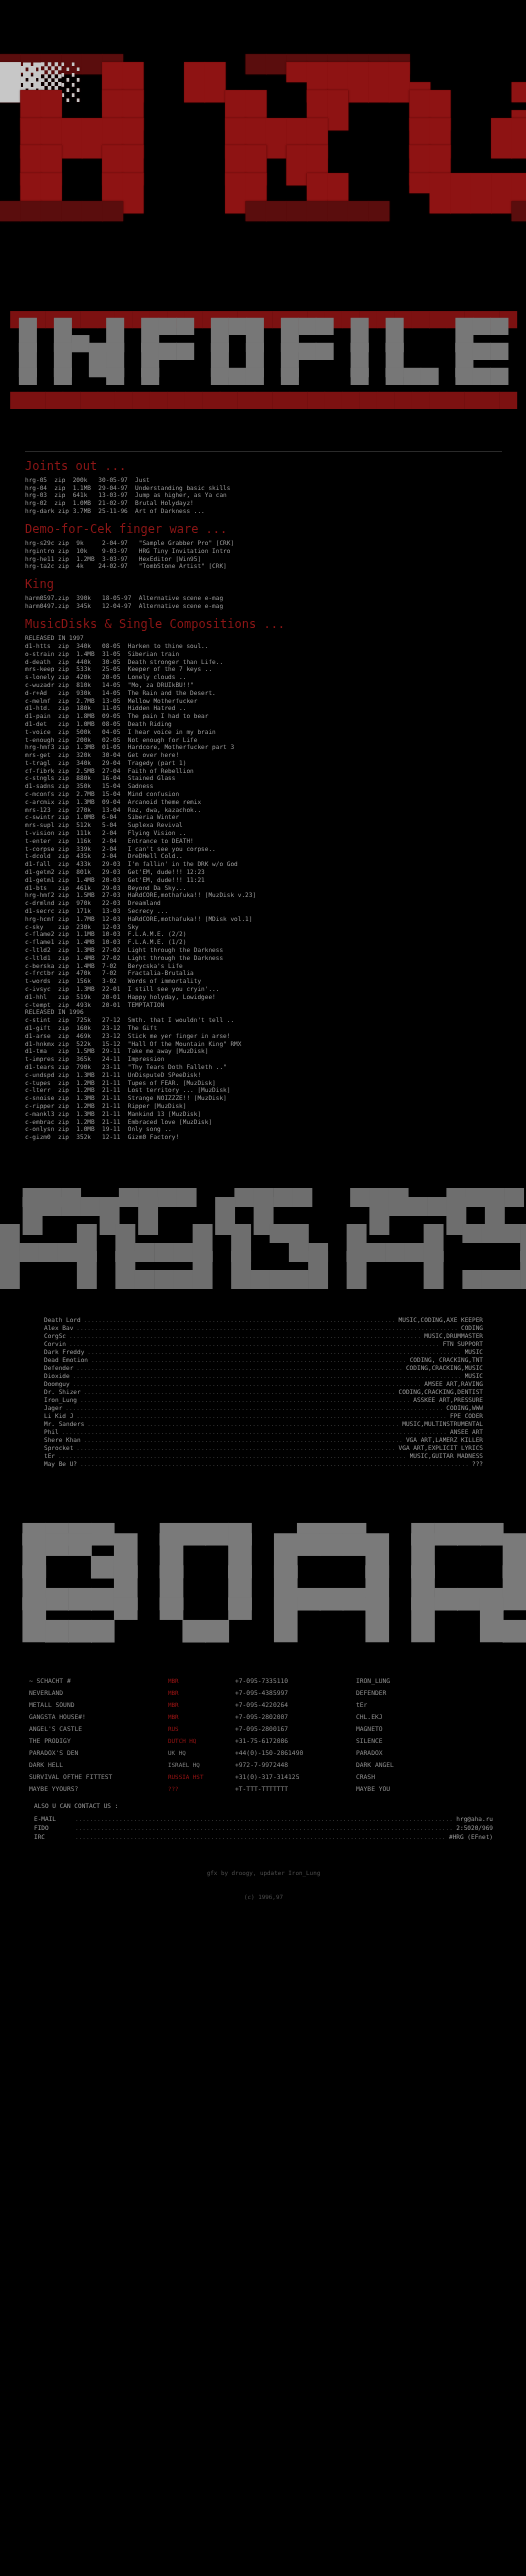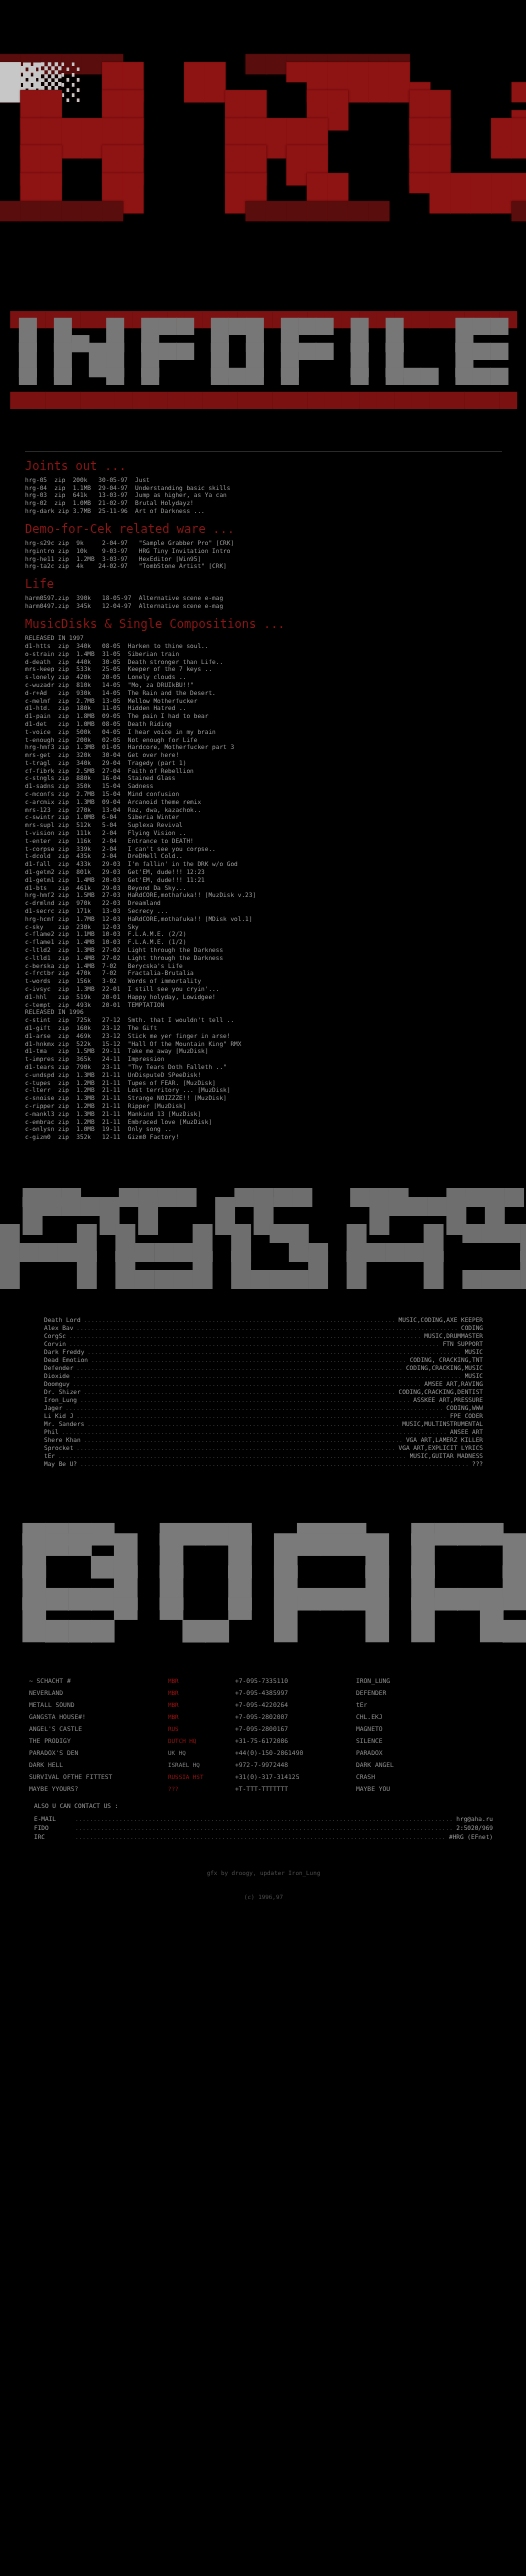--- a/index.html
+++ b/index.html
@@ -141,27 +141,27 @@
 
   <div class="body-wrap">
 
     <div class="sect-title">Joints out ...</div>
     <pre class="txt" id="joints">hrg-05  zip  200k   30-05-97  Just
 hrg-04  zip  1.1MB  29-04-97  Understanding basic skills
 hrg-03  zip  641k   13-03-97  Jump as higher, as Ya can
 hrg-02  zip  1.0MB  21-02-97  Brutal Holydayz!
 hrg-dark zip 3.7MB  25-11-96  Art of Darkness ...</pre>
 
-    <div class="sect-title">Demo-for-Cek related ware ...</div>
+    <div class="sect-title">Demo-for-Cek finger ware ...</div>
     <pre class="txt" id="demo">hrg-s29c zip  9k     2-04-97   "Sample Grabber Pro" [CRK]
 hrgintro zip  10k    9-03-97   HRG Tiny Invitation Intro
 hrg-he11 zip  1.2MB  3-03-97   HexEditor [Win95]
 hrg-ta2c zip  4k    24-02-97   "TombStone Artist" [CRK]</pre>
 
-    <div class="sect-title">Life</div>
+    <div class="sect-title">King</div>
     <pre class="txt" id="press">harm0597.zip  390k   18-05-97  Alternative scene e-mag
 harm0497.zip  345k   12-04-97  Alternative scene e-mag</pre>
 
     <div class="sect-title">MusicDisks &amp; Single Compositions ...</div>
     <pre class="txt">RELEASED IN 1997</pre>
     <pre class="txt" id="md1">d1-htts  zip  340k   08-05  Harken to thine soul..
 o-strain zip  1.4MB  31-05  Siberian train
 d-death  zip  440k   30-05  Death stronger than Life..
 mrs-keep zip  533k   25-05  Keeper of the 7 keys ..
 s-lonely zip  420k   20-05  Lonely clouds ..

